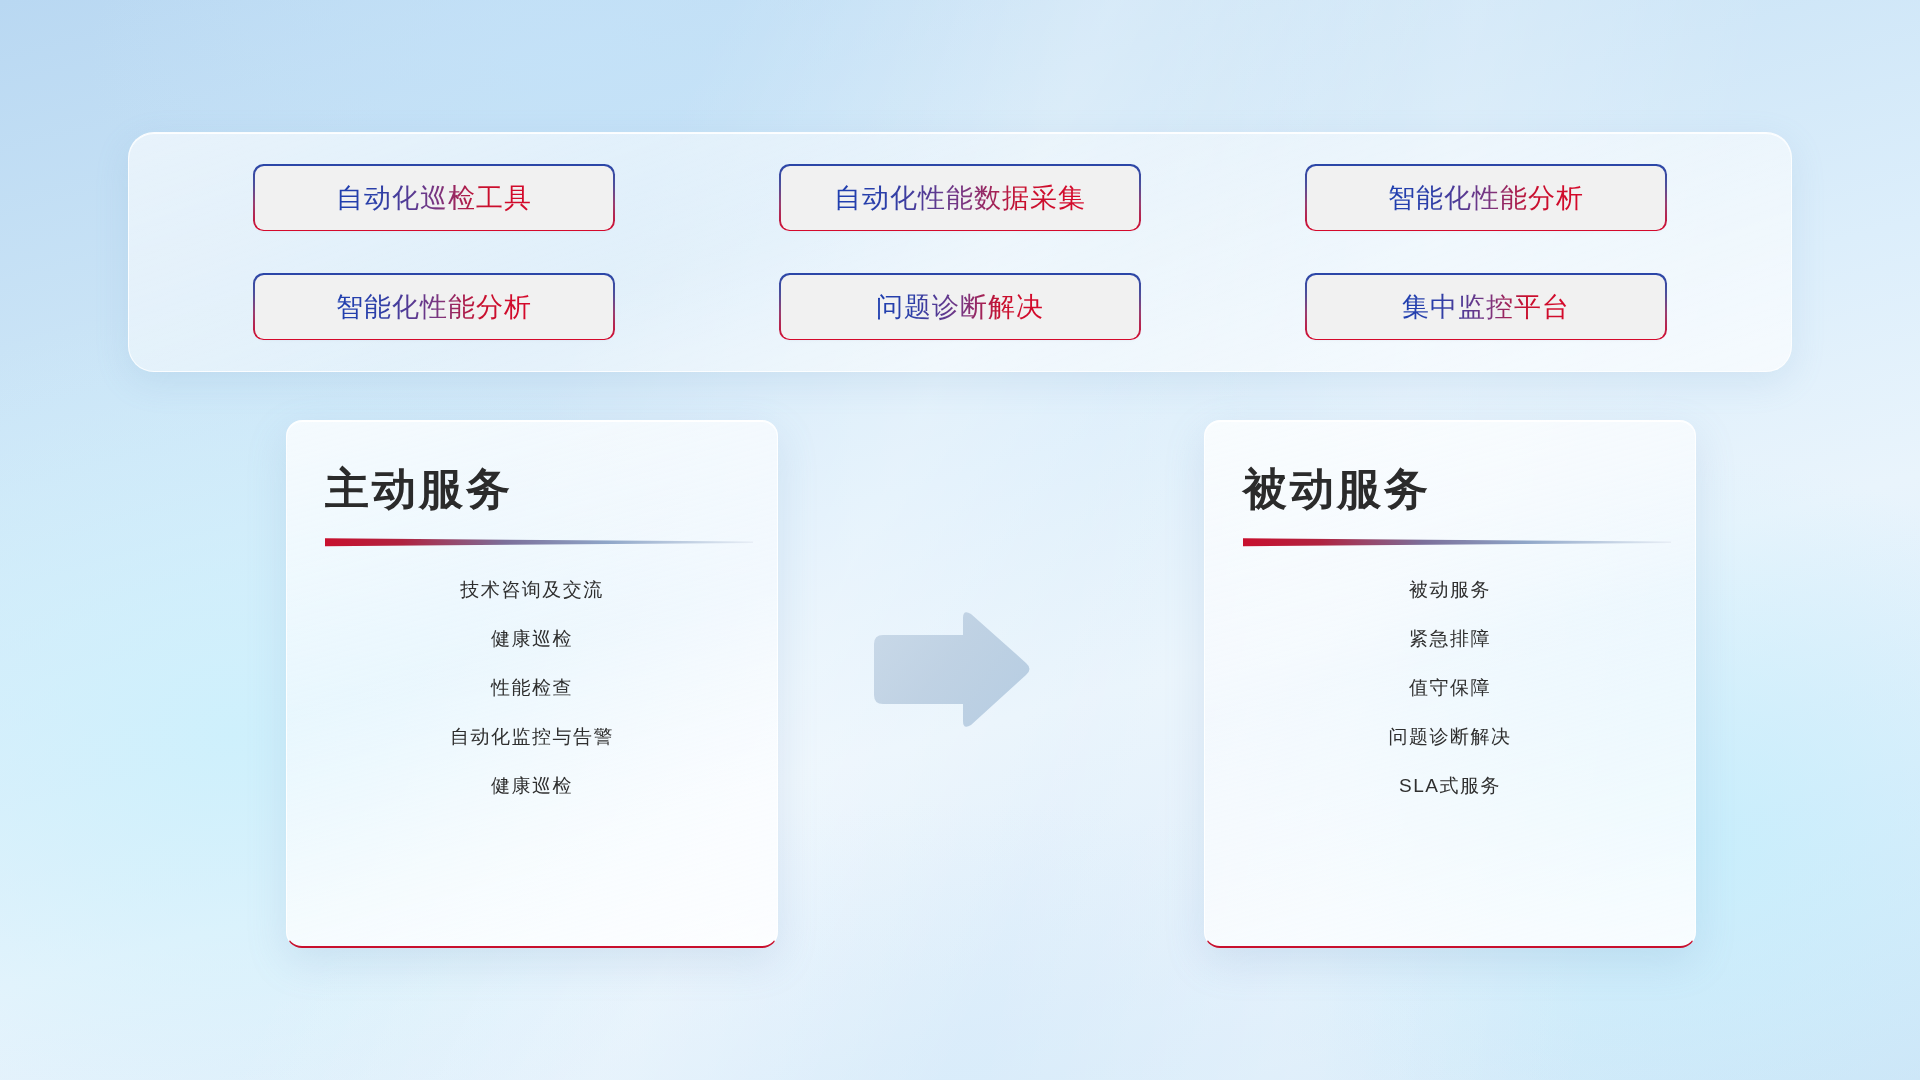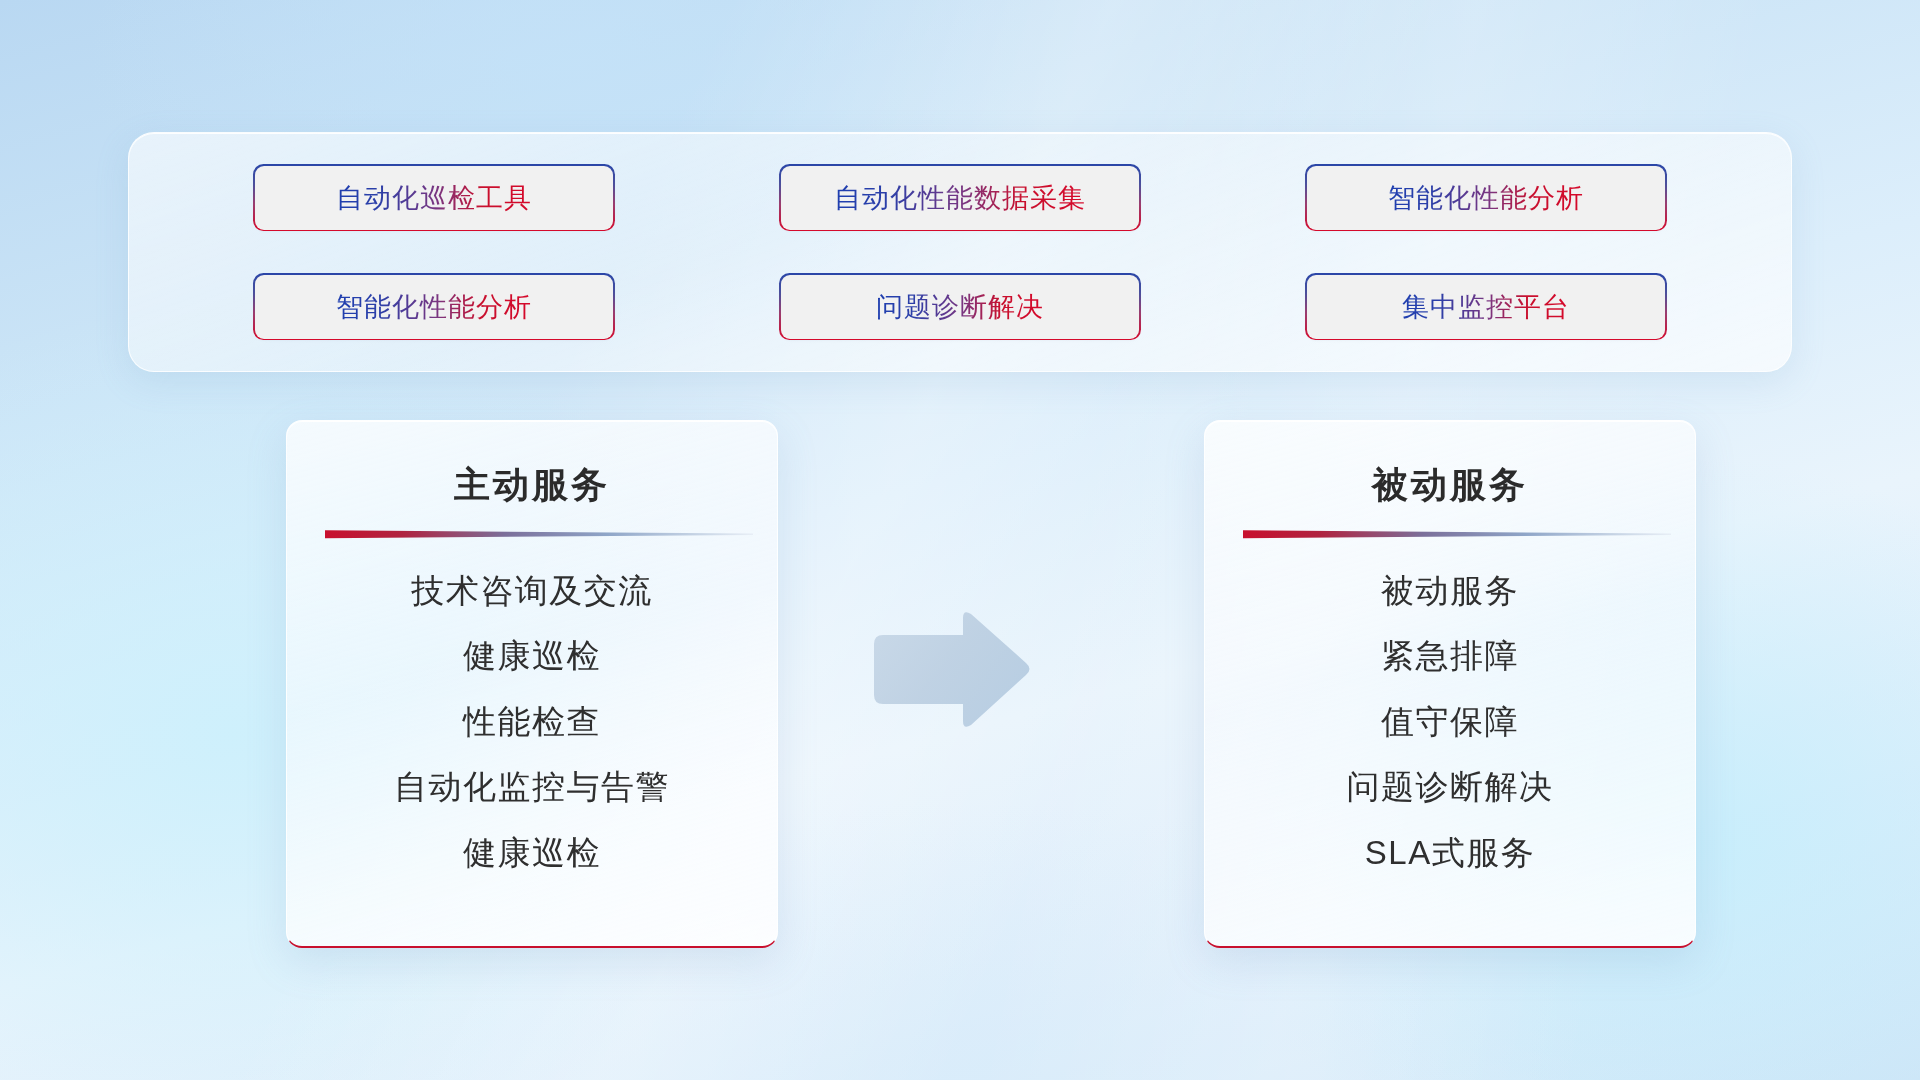--- a/index.html
+++ b/index.html
@@ -109,22 +109,22 @@
     background: linear-gradient(165deg, rgba(255,255,255,0.78) 0%, rgba(250,252,255,0.58) 45%, rgba(255,255,255,0.86) 100%);
     border: 1px solid rgba(255,255,255,0.85);
     border-bottom: 2.5px solid #c8102e;
     box-shadow: 0 14px 40px rgba(110,150,195,0.18), inset 0 1px 0 rgba(255,255,255,0.95);
     padding: 34px 38px 26px 38px;
   }
   .card.left  { left: 286px; }
   .card.right { left: 1204px; }
 
   .card-title {
-    text-align: center;
-    font-size: 36px;
+    text-align: left;
+    font-size: 44px;
     font-weight: 700;
     color: #2b2b2b;
     letter-spacing: 3px;
     line-height: 1.1;
     margin-top: 10px;
   }
 
   .divider {
     margin: 24px auto 0 auto;
     width: 428px;
@@ -134,21 +134,21 @@
   .divider svg { display: block; width: 100%; height: 100%; }
 
   .card-list {
     margin-top: 32px;
     display: flex;
     flex-direction: column;
     gap: 26px;
   }
   .card-list-item {
     text-align: center;
-    font-size: 33px;
+    font-size: 19px;
     color: #2f2f2f;
     letter-spacing: 1.5px;
     line-height: 1.2;
   }
 
   
   .arrow {
     position: absolute;
     left: 866px;
     top: 608px;

